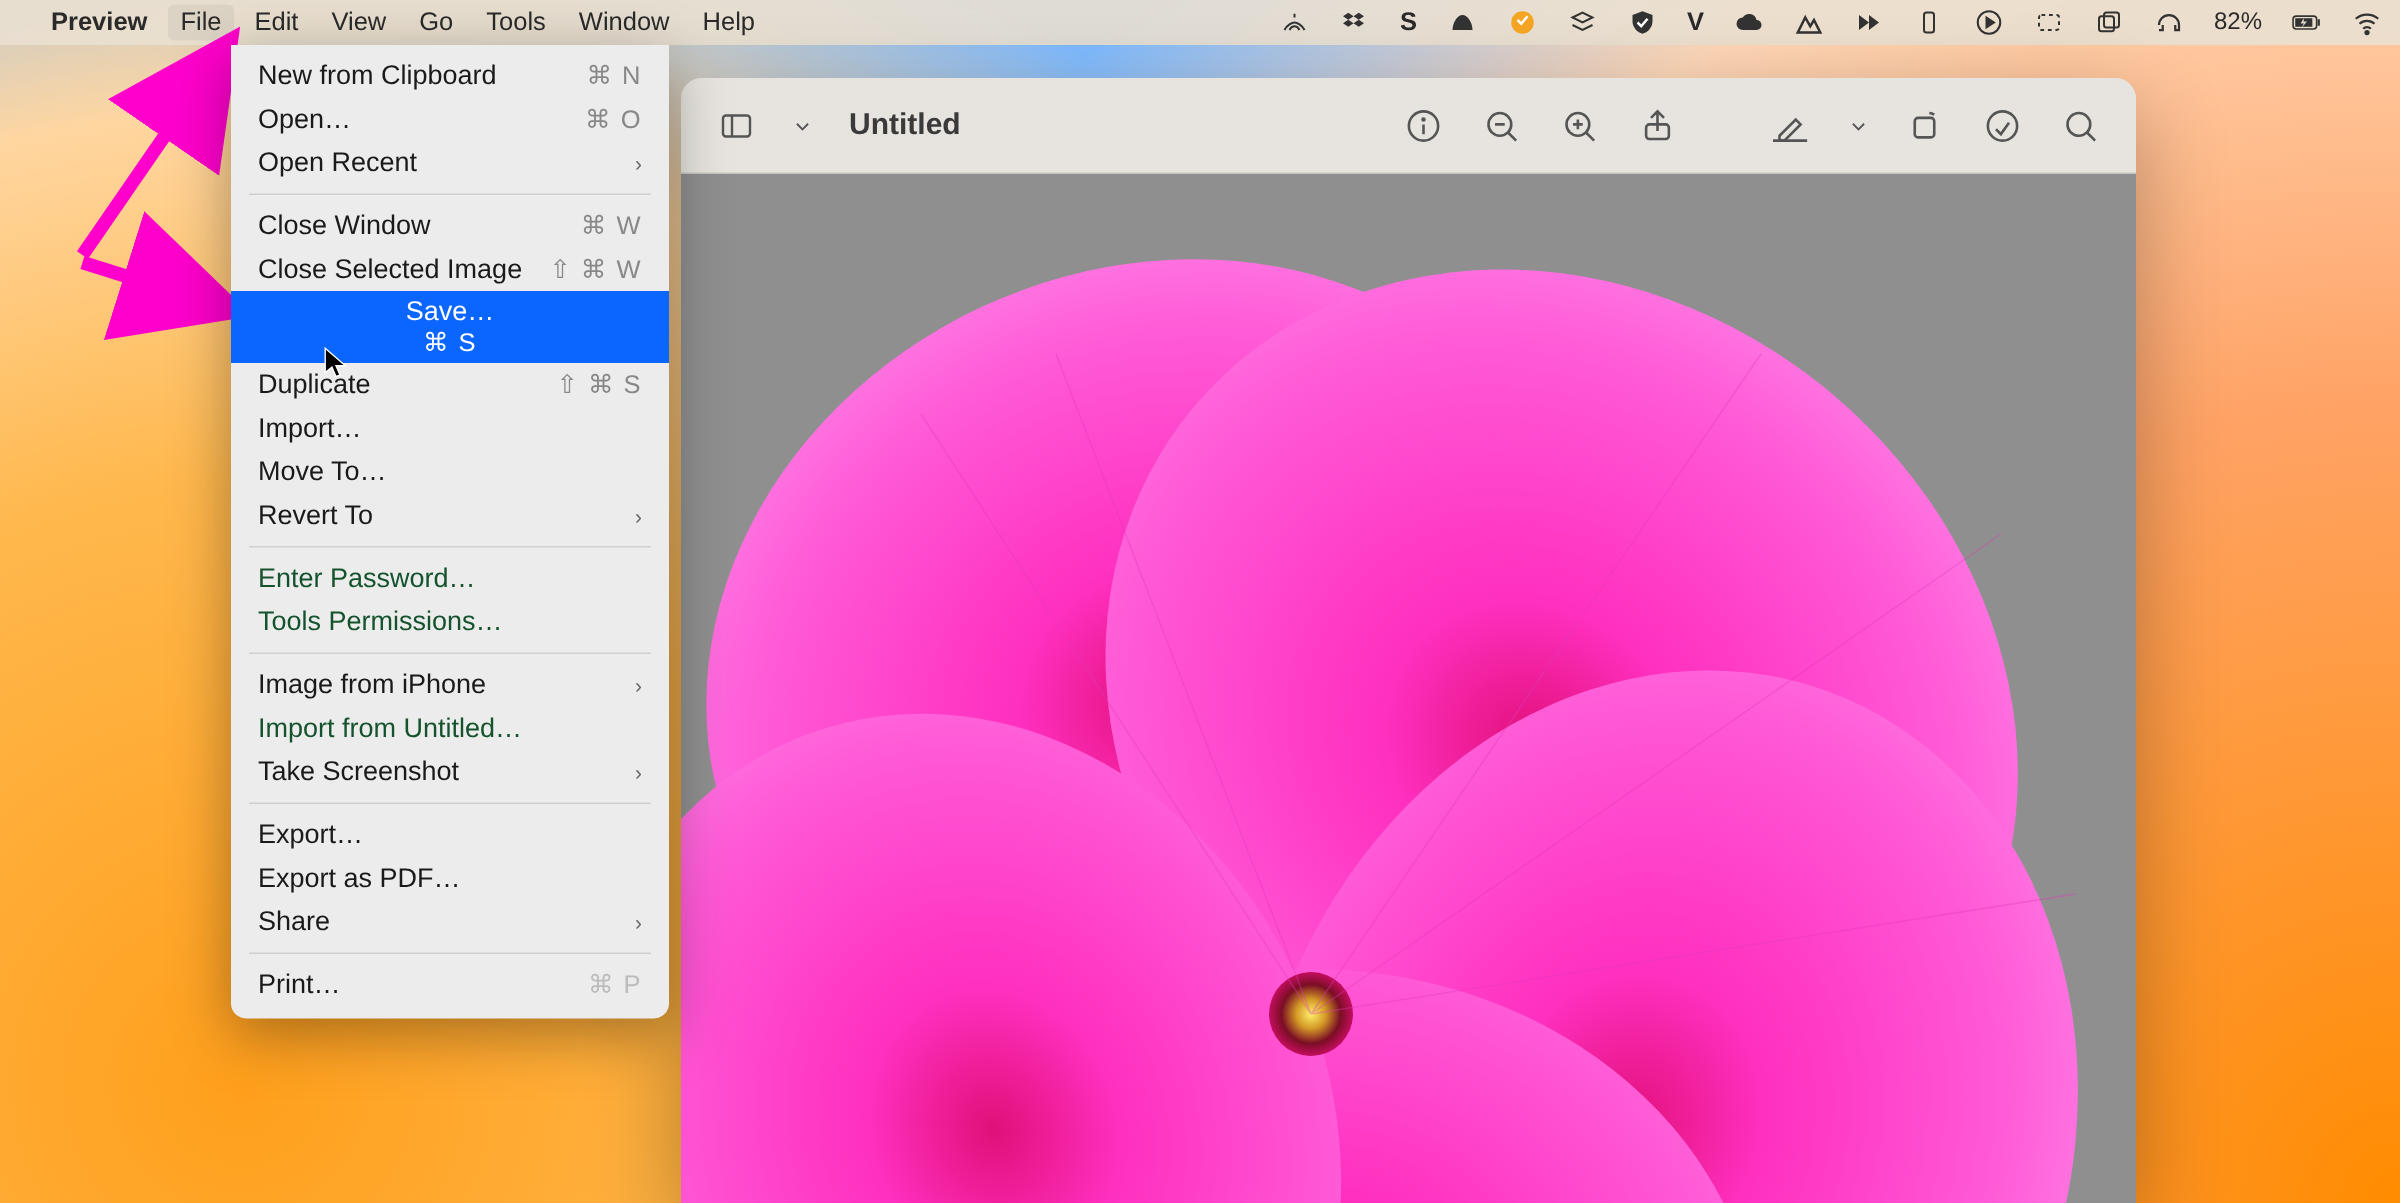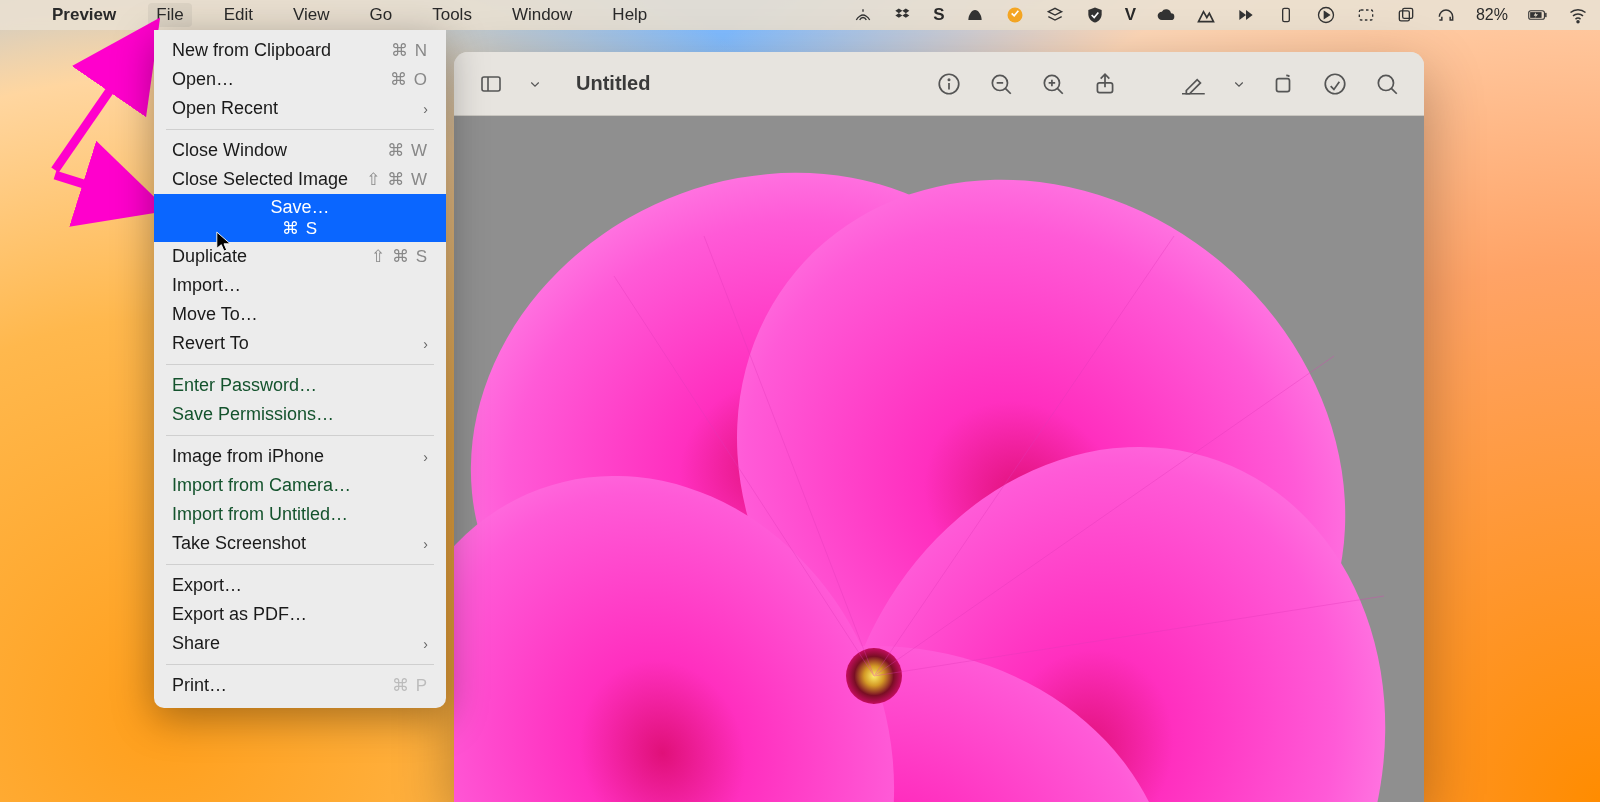--- a/index.html
+++ b/index.html
@@ -11,21 +11,21 @@
       radial-gradient(circle at 100% 100%, #ff8c00 0%, #ffa366 30%, #ffd8b8 50%, transparent 65%),
       linear-gradient(180deg, #7ab8ff 0%, #a8d1ff 30%, #fff2e0 55%, #ffc988 80%, #ff9a3b 100%);
   }
   
   .menubar {
     position: absolute; top: 0; left: 0; right: 0; height: 30px;
     background: rgba(234,224,208,0.9); backdrop-filter: blur(6px);
     display: flex; align-items: center; justify-content: space-between;
     padding: 0 12px; font-size: 17px; color: #2a2a2a;
   }
-  .menubar-left, .menubar-right { display: flex; align-items: center; gap: 40px; }
+  .menubar-left, .menubar-right { display: flex; align-items: center; gap: 22px; }
   .menubar-right { gap: 20px; }
   .apple-logo { font-size: 19px; }
   .app-name { font-weight: 700; }
   .menubar-item { cursor: default; }
   .menubar-item.open { background: #dcd3c4; border-radius: 4px; padding: 2px 8px; margin: 0 -8px; }
   .status-icon { display: inline-flex; align-items: center; }
   .status-icon svg { width: 20px; height: 20px; }
   .battery-pct { font-size: 16px; }
   
   .dropdown {
@@ -56,21 +56,21 @@
   .window {
     position: absolute; top: 52px; left: 454px; width: 970px; height: 750px;
     background: #e7e4df; border-radius: 14px 14px 0 0;
     box-shadow: 0 20px 60px rgba(0,0,0,0.3);
     overflow: hidden; z-index: 20;
   }
   .toolbar {
     height: 64px; display:flex; align-items:center; padding: 0 20px;
     gap: 18px; background: #e7e4df; border-bottom: 1px solid #c9c6c0;
   }
-  .toolbar .title { font-size: 20px; font-weight: 600; color: #3a3a3a; margin-left: 14px; }
+  .toolbar .title { font-size: 20px; font-weight: 600; color: #3a3a3a; margin-left: 4px; }
   .tool-btn { width: 34px; height: 34px; display:inline-flex; align-items:center; justify-content:center; color:#555; }
   .tool-btn svg { width: 26px; height: 26px; stroke:#555; fill:none; stroke-width:1.6; }
   .sidebar-btn svg { width:24px; height:24px; }
   .spacer { flex: 1; }
   .content {
     position: absolute; top: 64px; left: 0; right: 0; bottom: 0;
     background: #8f8f8f;
   }
   .flower { position:absolute; inset:0; }
 </style>
@@ -234,29 +234,26 @@
     </div>
     <div class="menu-row">
       <span>Revert To</span>
       <span class="submenu-arrow">›</span>
     </div>
     <div class="menu-sep"></div>
     <div class="menu-row disabled">
       <span>Enter Password…</span>
     </div>
     <div class="menu-row disabled">
-      <span>Save Permissions…</span>
+      <span>Tools Permissions…</span>
     </div>
     <div class="menu-sep"></div>
     <div class="menu-row">
       <span>Image from iPhone</span>
       <span class="submenu-arrow">›</span>
-    </div>
-    <div class="menu-row disabled">
-      <span>Import from Camera…</span>
     </div>
     <div class="menu-row disabled">
       <span>Import from Untitled…</span>
     </div>
     <div class="menu-row">
       <span>Take Screenshot</span>
       <span class="submenu-arrow">›</span>
     </div>
     <div class="menu-sep"></div>
     <div class="menu-row">

